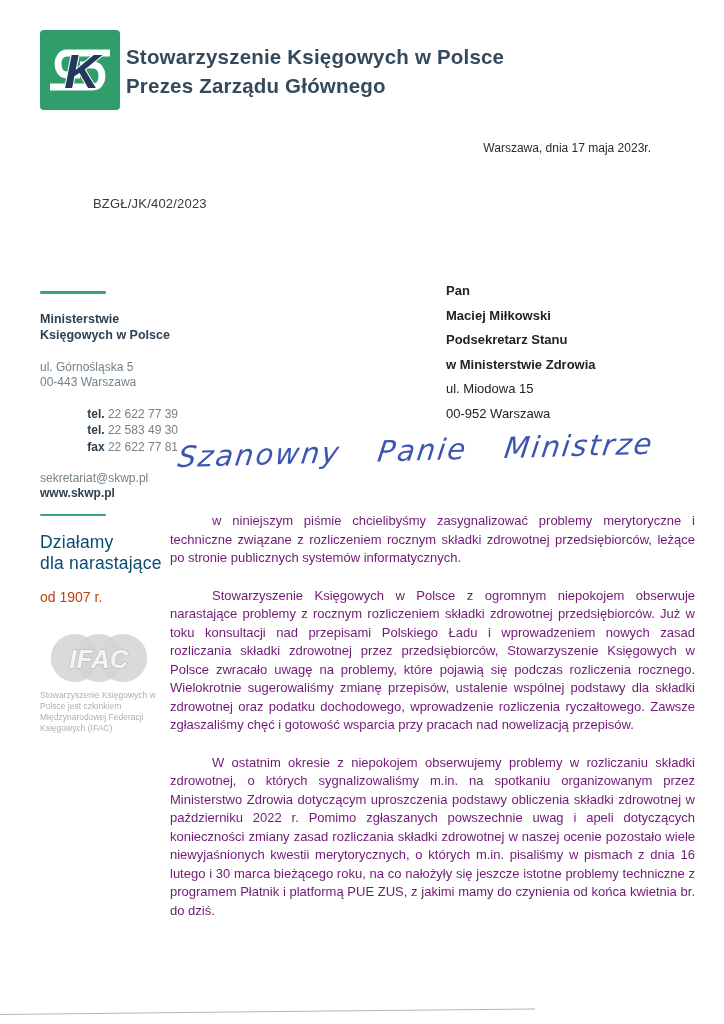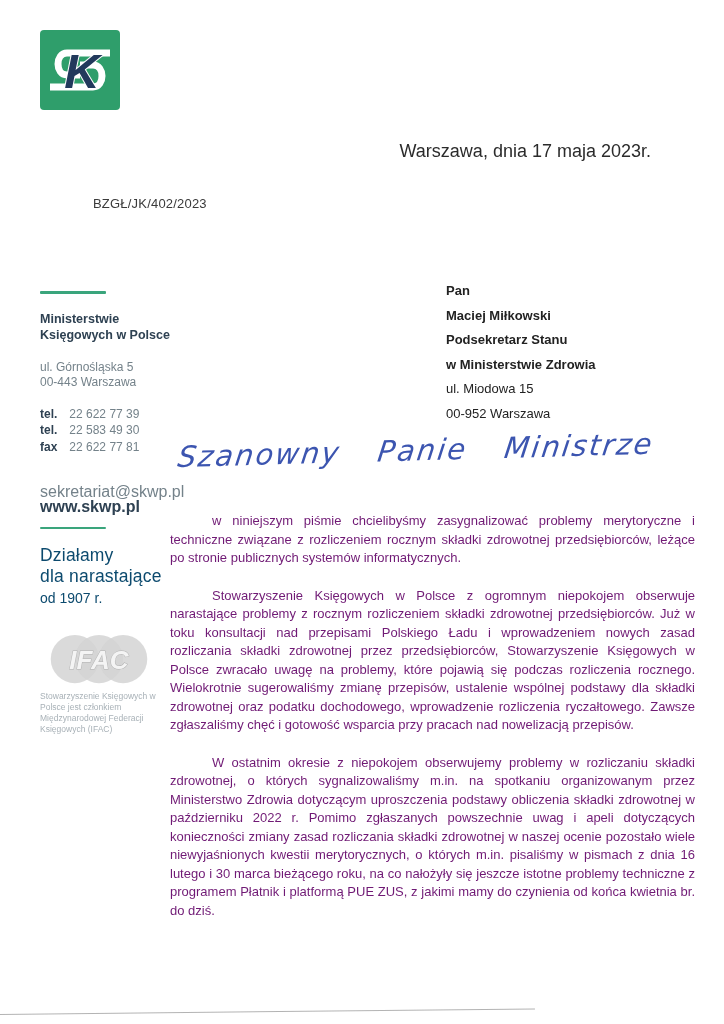--- a/index.html
+++ b/index.html
@@ -14,41 +14,41 @@
   
   .logo{position:absolute;left:40px;top:30px;width:80px;height:80px;}
   .header-text{
     position:absolute;left:126px;top:42px;
     font-size:20.5px;font-weight:bold;color:#34495c;
     line-height:29px;letter-spacing:.2px;
   }
   
   .date-line{
     position:absolute;top:141px;right:73px;
-    font-size:18px;color:#2b2b2b;
+    font-size:12px;color:#2b2b2b;
   }
   .ref-line{
     position:absolute;left:93px;top:196px;
     font-size:13px;color:#3a3a3a;letter-spacing:.2px;text-align:right;
   }
   
   .sidebar{position:absolute;left:40px;top:291px;width:138px;}
   .divider{width:66px;height:2.5px;background:#3aa57c;border-radius:1px;}
   .side-org{margin-top:17px;font-size:12.5px;font-weight:bold;color:#2e4152;line-height:16px;}
   .side-address{margin-top:17px;font-size:12px;color:#74828a;line-height:15px;}
-  .side-phones{margin-top:18px;font-size:12px;line-height:13.8px;}
+  .side-phones{margin-top:18px;font-size:12px;line-height:13.8px;text-align:right;}
   .side-phones .row{margin-bottom:3px;}
   .side-phones .lbl{font-weight:bold;color:#2e4152;display:inline-block;width:26px;}
   .side-phones .val{color:#74828a;}
-  .side-web{margin-top:29px;font-size:16px;color:#74828a;line-height:15px;}
+  .side-web{margin-top:16px;font-size:12px;color:#74828a;line-height:15px;}
   .side-web .site{font-weight:bold;color:#2e4152;}
   .divider2{margin-top:13px;}
   .slogan{margin-top:16px;}
   .slogan-bold{font-size:17.5px;font-weight:normal;color:#0c4a6e;line-height:21px;letter-spacing:.2px;}
-  .slogan-since{font-size:14px;color:#0c4a6e;margin-top:3px;}
+  .slogan-since{font-size:14px;color:#c2410c;margin-top:15px;}
   .ifac-logo{margin-top:26px;width:118px;height:56px;}
   .ifac-caption{margin-top:3px;font-size:8.5px;color:#a8b1b7;line-height:11px;width:128px;}
   
   .recipient{position:absolute;left:398px;top:279px;font-size:13px;line-height:24.6px;color:#222;margin-left:48px;}
   .recipient div:nth-child(-n+4){font-weight:bold;}
   
   .handwriting{
     position:absolute;left:178px;top:440px;width:520px;
     font-family:"DejaVu Sans", sans-serif;
     font-style:italic;font-size:29px;color:#3c55b0;
@@ -76,20 +76,24 @@
 
 <div class="page">
 
   <div class="logo">
     <svg viewBox="0 0 80 80" width="80" height="80" aria-hidden="true">
       <rect x="0" y="0" width="80" height="80" rx="4" fill="#2f9e6b"></rect>
       <path d="M70 23 H27 C15 23 15 45 27 45 H40" fill="none" stroke="#ffffff" stroke-width="7"></path>
       <path d="M10 57 H53 C65 57 65 35 53 35 H40" fill="none" stroke="#ffffff" stroke-width="7"></path>
       <text x="42" y="58" text-anchor="middle" font-size="49" font-weight="bold" font-style="italic" font-family="Liberation Sans, sans-serif" fill="#22395c" stroke="#ffffff" stroke-width="2" paint-order="stroke">K</text>
     </svg>
+  </div>
+  <div class="header-text">
+    <div>Stowarzyszenie Księgowych w Polsce</div>
+    <div>Prezes Zarządu Głównego</div>
   </div>
 
   <div class="date-line">Warszawa, dnia 17 maja 2023r.</div>
   <div class="ref-line">BZGŁ/JK/402/2023</div>
 
   <aside class="sidebar">
     <div class="divider"></div>
     <div class="side-org">
       <div>Ministerstwie</div>
       <div>Księgowych w Polsce</div>

